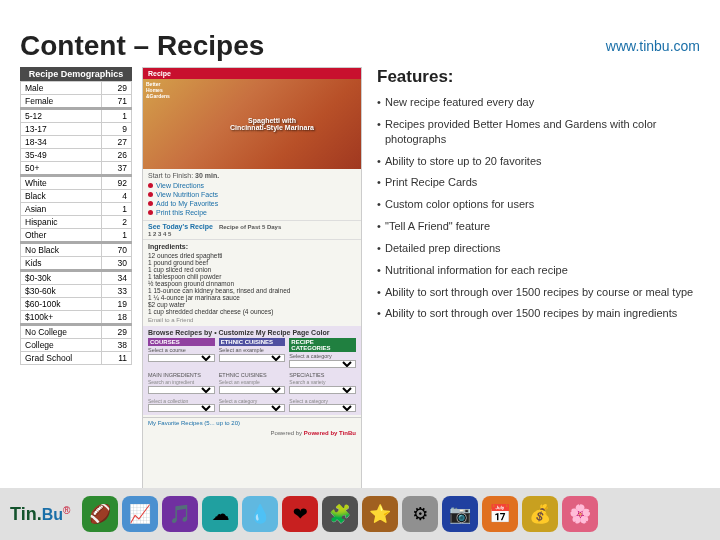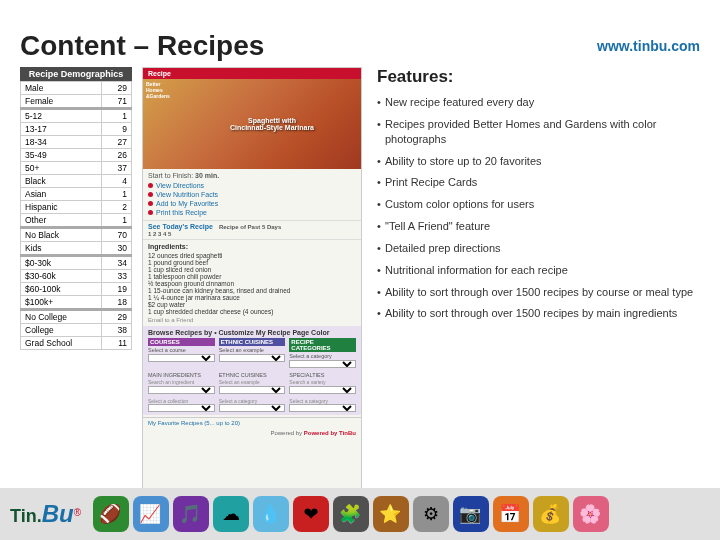--- a/index.html
+++ b/index.html
@@ -21,21 +21,20 @@
       margin-top: 20px;
     }
     .page-title {
       font-size: 28px;
       font-weight: bold;
       color: #222;
     }
     .website-url {
       font-size: 14px;
       color: #1a6fa8;
-      font-weight: bold;
     }
 
     
     .main-content {
       display: flex;
       padding: 0 20px;
       gap: 10px;
     }
 
     
@@ -226,24 +225,23 @@
     }
     .tinbu-logo-bottom {
       margin-right: 8px;
     }
     .tinbu-logo-bottom .tin {
       font-size: 18px;
       font-weight: bold;
       color: #14532d;
     }
     .tinbu-logo-bottom .bu {
-      font-size: 24px;
+      font-size: 16px;
       font-weight: bold;
       color: #1a6fa8;
-      font-style: italic;
     }
     .bottom-icon {
       width: 36px;
       height: 36px;
       border-radius: 8px;
       display: flex;
       align-items: center;
       justify-content: center;
       font-size: 18px;
       flex-shrink: 0;
@@ -296,20 +294,24 @@
           <td>18-34</td>
           <td>27</td>
         </tr>
         <tr>
           <td>35-49</td>
           <td>26</td>
         </tr>
         <tr>
           <td>50+</td>
           <td>37</td>
+        </tr>
+        <tr class="demo-section-gap">
+          <td>White</td>
+          <td>92</td>
         </tr>
         <tr>
           <td>Black</td>
           <td>4</td>
         </tr>
         <tr>
           <td>Asian</td>
           <td>1</td>
         </tr>
         <tr>

